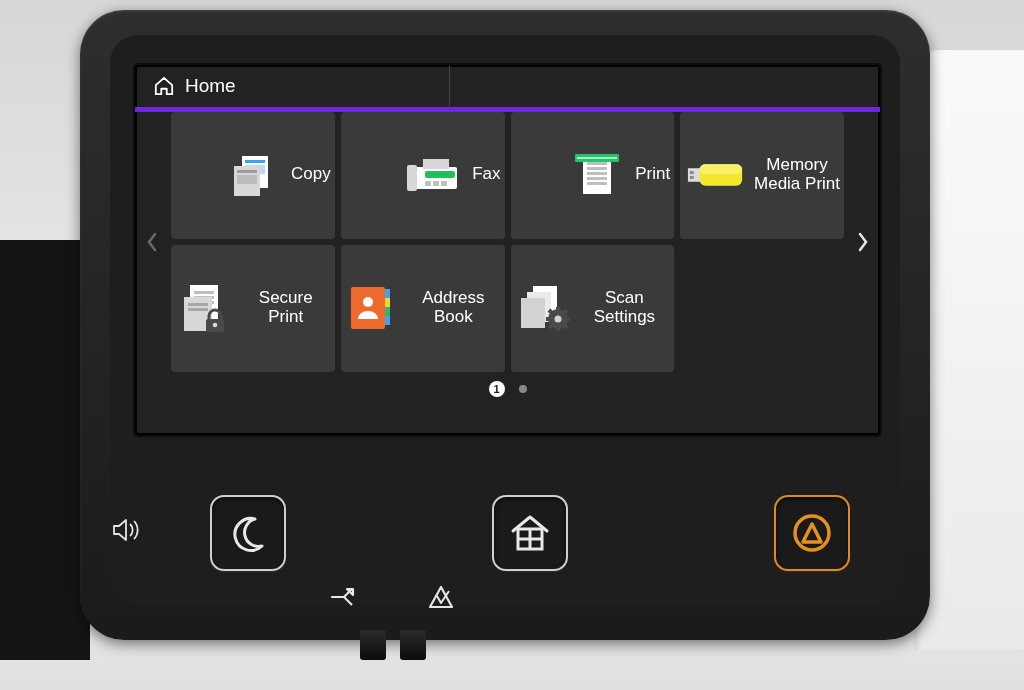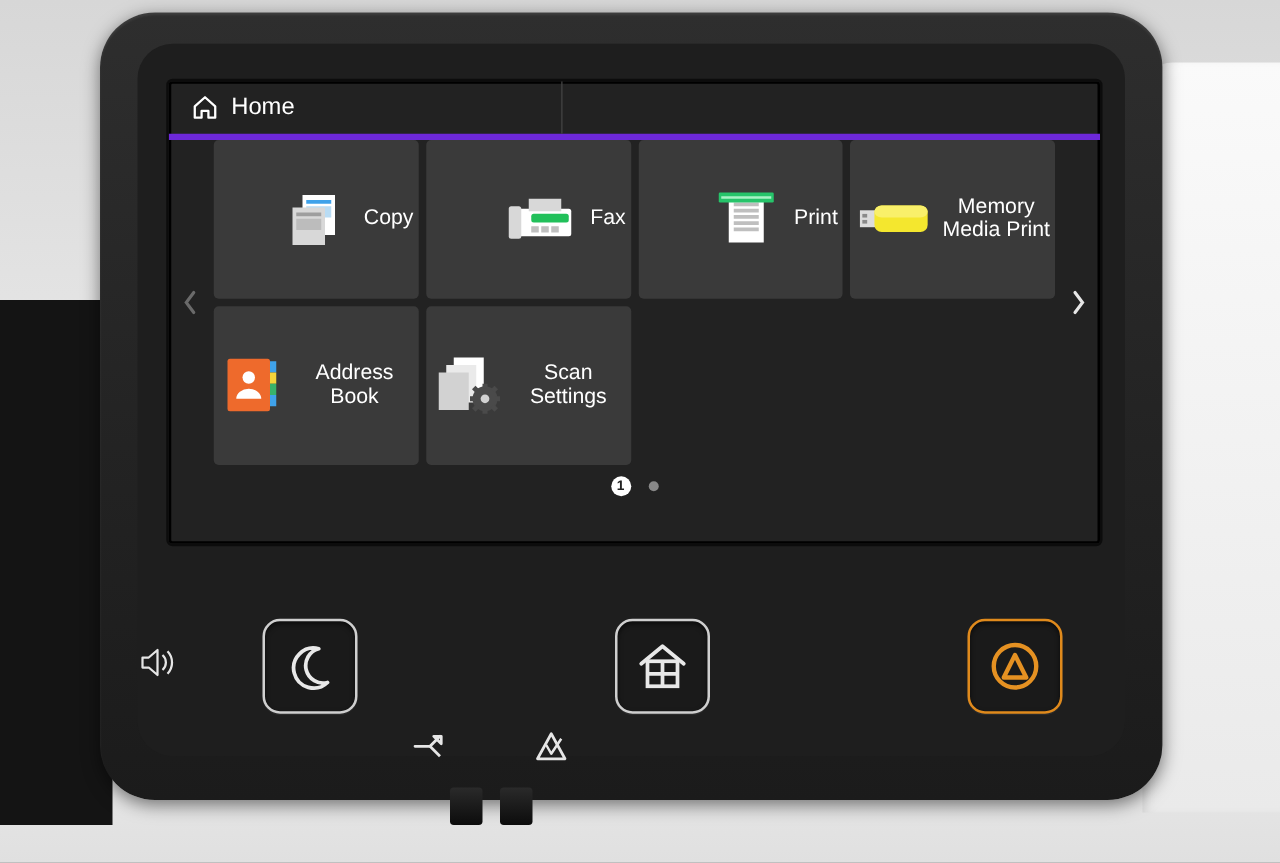--- a/index.html
+++ b/index.html
@@ -123,20 +123,39 @@
                 <rect x="4" y="11" width="4" height="3" fill="#8a8a8a"></rect>
                 <rect x="4" y="16" width="4" height="3" fill="#8a8a8a"></rect>
                 <rect x="14" y="4" width="44" height="22" rx="6" fill="#f4e72e"></rect>
                 <rect x="14" y="4" width="44" height="10" rx="6" fill="#f9f06a"></rect>
               </svg>
             </span>
             <span class="tile-label">Memory
 Media Print</span>
           </div>
 
+          <div class="tile">
+            <span class="ico">
+              <svg width="56" height="50" viewBox="0 0 56 50">
+                <rect x="14" y="2" width="28" height="38" fill="#fff"></rect>
+                <rect x="18" y="8" width="20" height="3" fill="#bfbfbf"></rect>
+                <rect x="18" y="13" width="20" height="3" fill="#bfbfbf"></rect>
+                <rect x="18" y="18" width="20" height="3" fill="#bfbfbf"></rect>
+                <rect x="8" y="14" width="28" height="34" fill="#d8d8d8"></rect>
+                <rect x="12" y="20" width="20" height="3" fill="#a8a8a8"></rect>
+                <rect x="12" y="25" width="20" height="3" fill="#a8a8a8"></rect>
+                <g transform="translate(30,28)">
+                  <rect x="0" y="8" width="18" height="13" rx="2" fill="#4a4a4a"></rect>
+                  <path d="M3 8 V5 a6 6 0 0 1 12 0 V8" fill="none" stroke="#4a4a4a" stroke-width="3"></path>
+                  <circle cx="9" cy="14" r="2.3" fill="#d8d8d8"></circle>
+                </g>
+              </svg>
+            </span>
+            <span class="tile-label">Secure Print</span>
+          </div>
 
 
           <div class="tile">
             <span class="ico">
               <svg width="48" height="46" viewBox="0 0 48 46">
                 <rect x="36" y="4" width="7" height="9" fill="#3fa2ea"></rect>
                 <rect x="36" y="13" width="7" height="9" fill="#f4d43a"></rect>
                 <rect x="36" y="22" width="7" height="9" fill="#38b26a"></rect>
                 <rect x="36" y="31" width="7" height="9" fill="#3fa2ea"></rect>
                 <rect x="4" y="2" width="34" height="42" rx="2" fill="#ee6a2c"></rect>

